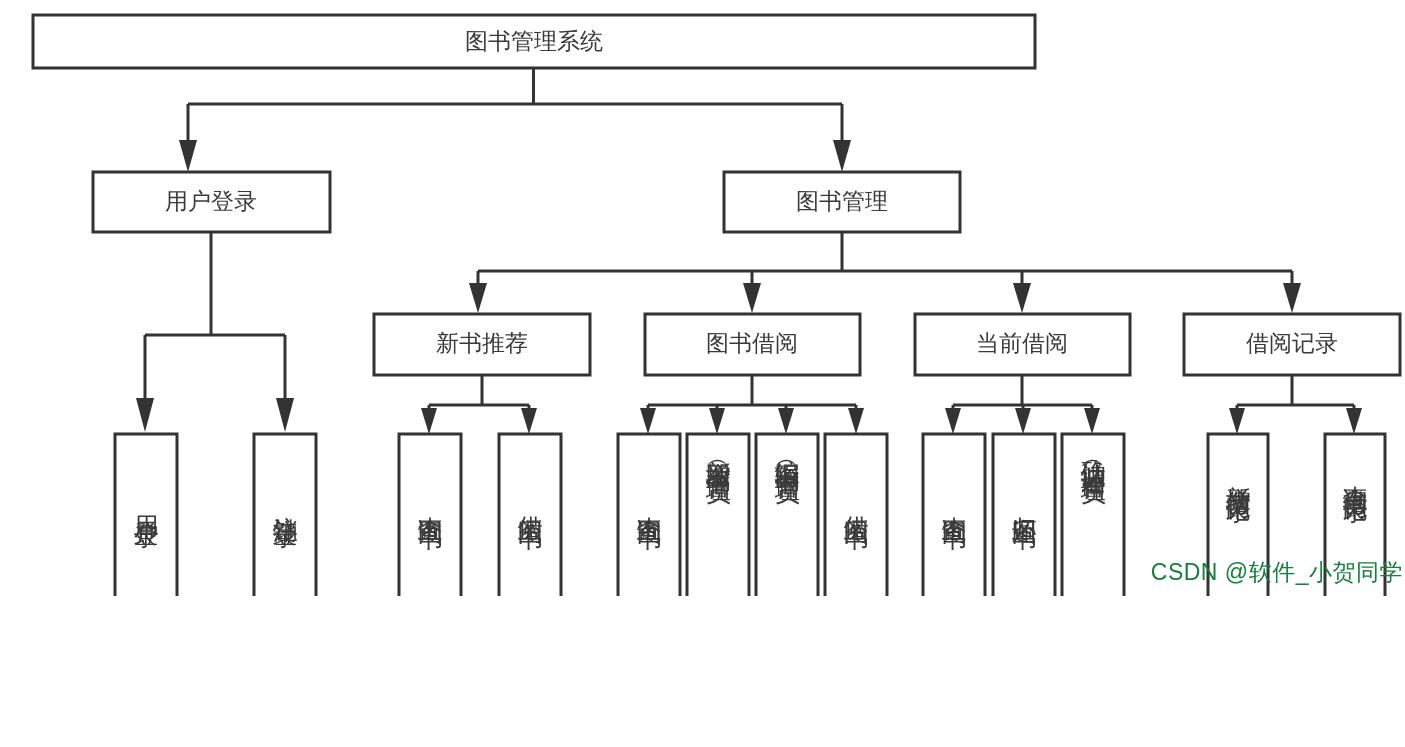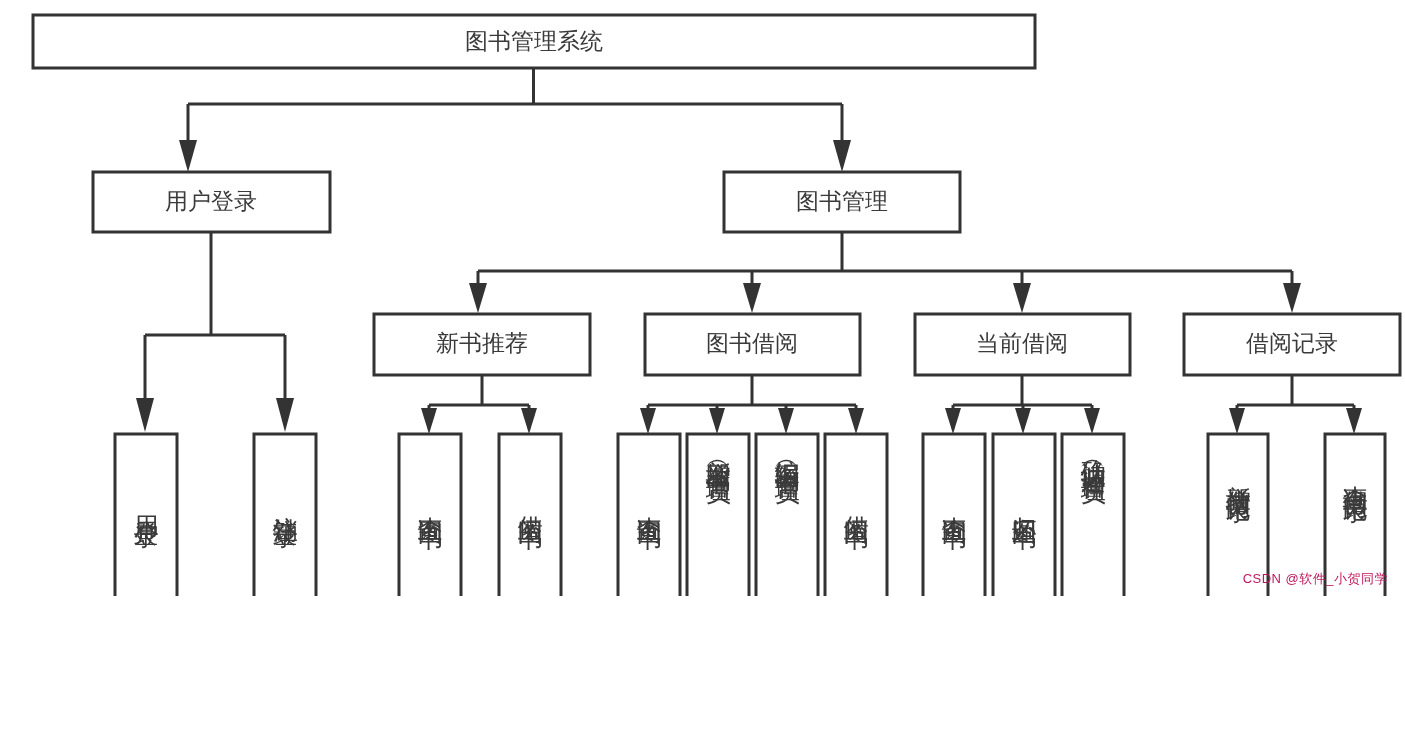--- a/index.html
+++ b/index.html
@@ -62,25 +62,25 @@
     text-orientation: upright;
     font-family: "Liberation Sans", "DejaVu Sans", sans-serif;
     font-size: 25px;
     line-height: 1.1;
     letter-spacing: 3px;
     color: #3a3a3a;
     white-space: nowrap;
   }
   .watermark {
     position: absolute;
-    right: 29px;
+    right: 14px;
     bottom: 8px;
     font-family: "Liberation Sans", "DejaVu Sans", sans-serif;
-    font-size: 13px;
-    color: #be185d;
+    font-size: 23px;
+    color: #15803d;
     letter-spacing: 0.5px;
     white-space: nowrap;
   }
 </style>
 </head>
 <body>
 
 <div id="page">
 
   <svg class="diagram" viewBox="0 0 1405 747">

